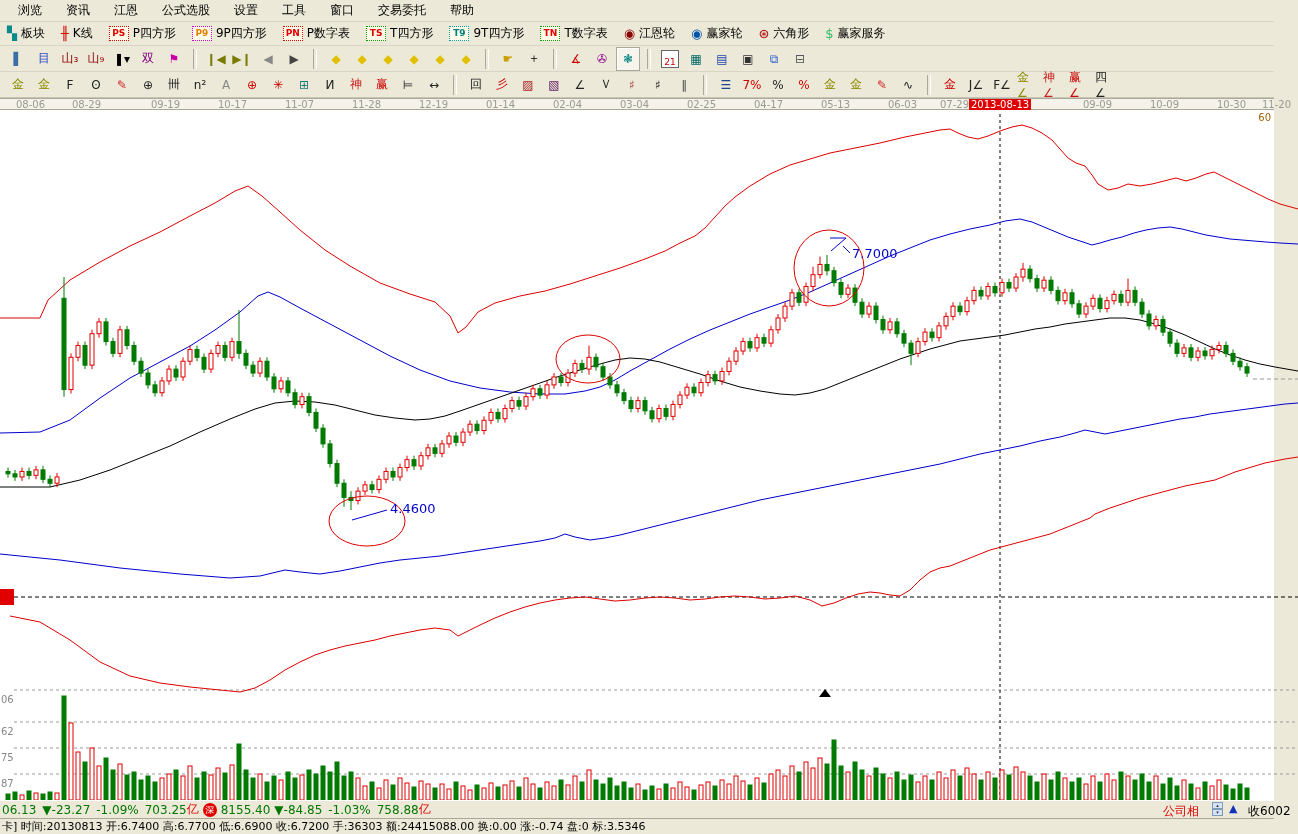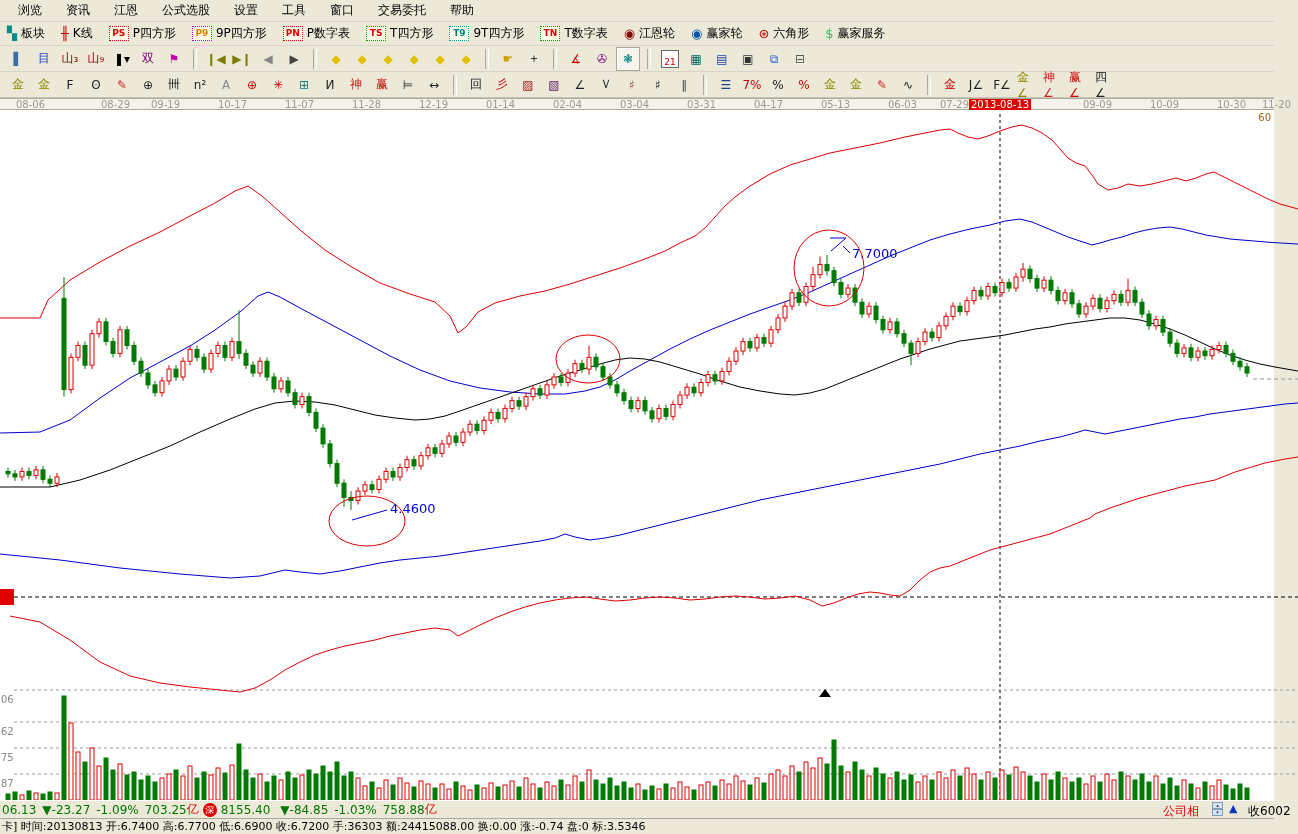--- a/index.html
+++ b/index.html
@@ -229,30 +229,30 @@
       <div class="icon-btn" style="color: rgb(34, 34, 34);">J∠</div>
       <div class="icon-btn" style="color: rgb(34, 34, 34);">F∠</div>
       <div class="icon-btn" style="color: rgb(138, 138, 0);">金∠</div>
       <div class="icon-btn" style="color: rgb(204, 34, 34);">神∠</div>
       <div class="icon-btn" style="color: rgb(204, 0, 0);">赢∠</div>
       <div class="icon-btn" style="color: rgb(34, 34, 34);">四∠</div>
     </div>
   </div>
 <div class="row" id="datebar">
     <span class="dtick" style="left: 16px;">08-06</span>
-    <span class="dtick" style="left: 101px;">08-29</span>
+    <span class="dtick" style="left: 72px;">08-29</span>
     <span class="dtick" style="left: 151px;">09-19</span>
     <span class="dtick" style="left: 218px;">10-17</span>
     <span class="dtick" style="left: 285px;">11-07</span>
     <span class="dtick" style="left: 352px;">11-28</span>
     <span class="dtick" style="left: 419px;">12-19</span>
     <span class="dtick" style="left: 486px;">01-14</span>
     <span class="dtick" style="left: 553px;">02-04</span>
     <span class="dtick" style="left: 620px;">03-04</span>
-    <span class="dtick" style="left: 687px;">03-31</span>
+    <span class="dtick" style="left: 687px;">02-25</span>
     <span class="dtick" style="left: 754px; text-align: center;">04-17</span>
     <span class="dtick" style="left: 821px;">05-13</span>
     <span class="dtick" style="left: 888px;">06-03</span>
     <span class="dtick" style="left: 940px;">07-29</span>
     <span class="dtick hl" style="left: 969px;">2013-08-13</span>
     <span class="dtick" style="left: 1083px;">09-09</span>
     <span class="dtick" style="left: 1150px;">10-09</span>
     <span class="dtick" style="left: 1217px;">10-30</span>
     <span class="dtick" style="left: 1262px;">11-20</span>
   </div>
@@ -824,21 +824,21 @@
   </div>
 
 <div class="row" id="statusbar">
   <span class="grn" style="margin-left:2px">06.13</span>
   <span class="grn" style="margin-left:6px">▼-23.27</span>
   <span class="grn" style="margin-left:6px">-1.09%</span>
   <span class="grn" style="margin-left:6px">703.25</span>
   <span class="redtxt">亿</span>
   <span id="sz-badge">深</span>
   <span class="grn">8155.40</span>
-  <span class="grn" style="margin-left:10px">▼-84.85</span>
+  <span class="grn" style="margin-left:4px">▼-84.85</span>
   <span class="grn" style="margin-left:6px">-1.03%</span>
   <span class="grn" style="margin-left:6px">758.88</span>
   <span class="redtxt">亿</span>
 
   <span id="ticker-more">公司相</span>
   <div id="spinner">
     <div>▴</div>
     <div>▾</div>
   </div>
   <span id="antenna-icon">▲</span>

